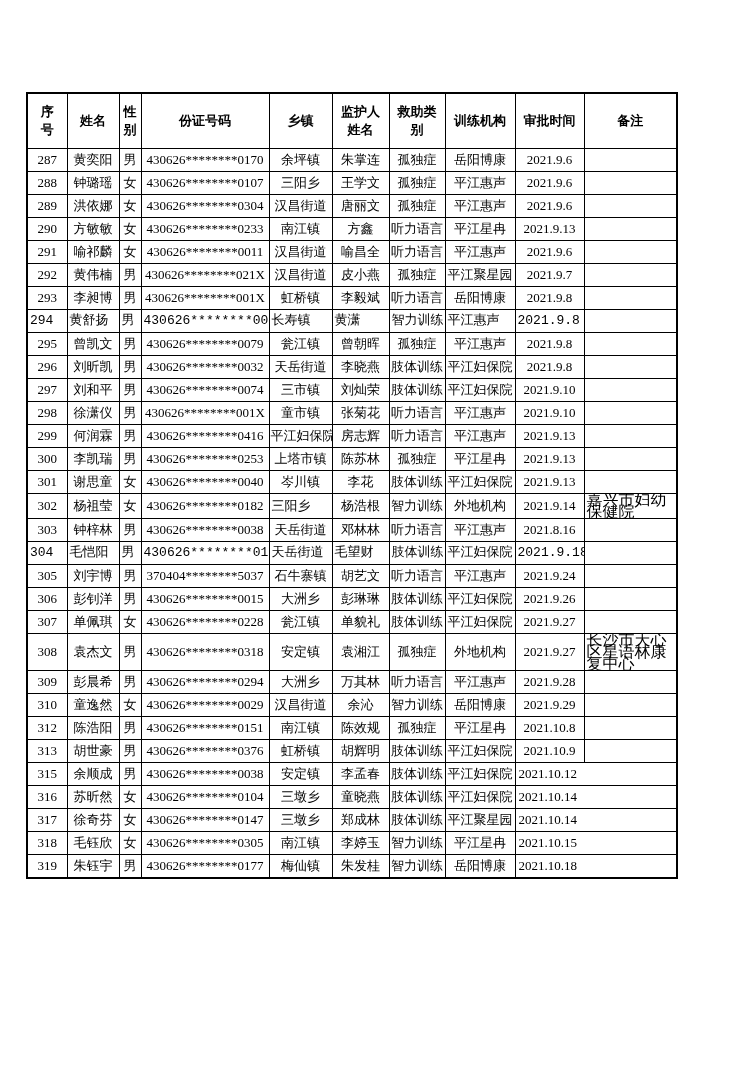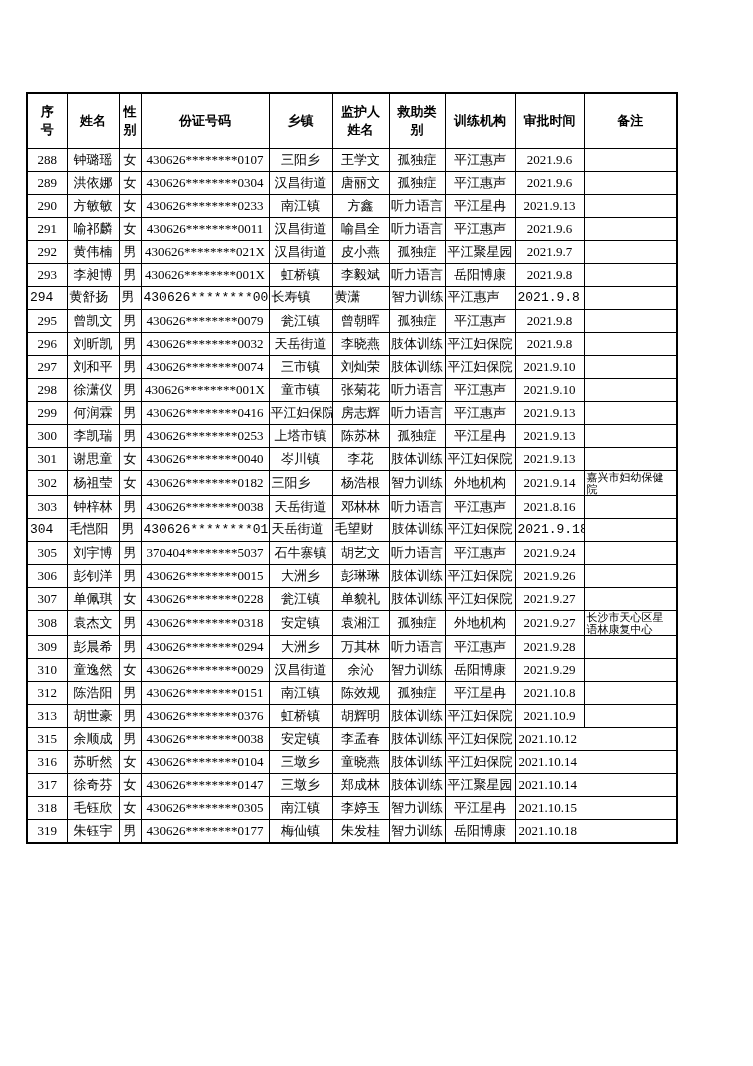--- a/index.html
+++ b/index.html
@@ -18,21 +18,21 @@
   }
   th {
     height:54px; font-size:13px; font-weight:bold; text-align:center;
     white-space:pre-line; line-height:1.35; padding:0;
   }
   td {
     height:22px; font-size:13px; text-align:center; white-space:nowrap;
     padding:0 1px; line-height:1.1;
   }
   td.cell-remark {
-    white-space:normal; font-size:11px; line-height:12px;
+    white-space:normal; font-size:16px; line-height:12px;
     text-align:left; padding:0 2px;
   }
   tr.align-left td { text-align:left; padding-left:2px;font-family:Liberation Mono, monospace; }
   td.cell-left { text-align:left; padding-left:2px; }
   td.merged-date { text-align:left; padding-left:3px; }
 </style>
 </head>
 <body>
 
 <div>
@@ -62,20 +62,32 @@
 姓名</th>
         <th>救助类
 别</th>
         <th>训练机构</th>
         <th>审批时间</th>
         <th>备注</th>
       </tr>
     </thead>
     <tbody>
         <tr>
+          <td>287</td>
+          <td>黄奕阳</td>
+          <td>男</td>
+          <td>430626********0170</td>
+          <td>余坪镇</td>
+          <td>朱掌连</td>
+          <td>孤独症</td>
+          <td>岳阳博康</td>
+          <td>2021.9.6</td>
+          <td class="cell-remark"></td>
+        </tr>
+        <tr>
           <td>288</td>
           <td>钟璐瑶</td>
           <td>女</td>
           <td>430626********0107</td>
           <td>三阳乡</td>
           <td>王学文</td>
           <td>孤独症</td>
           <td>平江惠声</td>
           <td>2021.9.6</td>
           <td class="cell-remark"></td>

